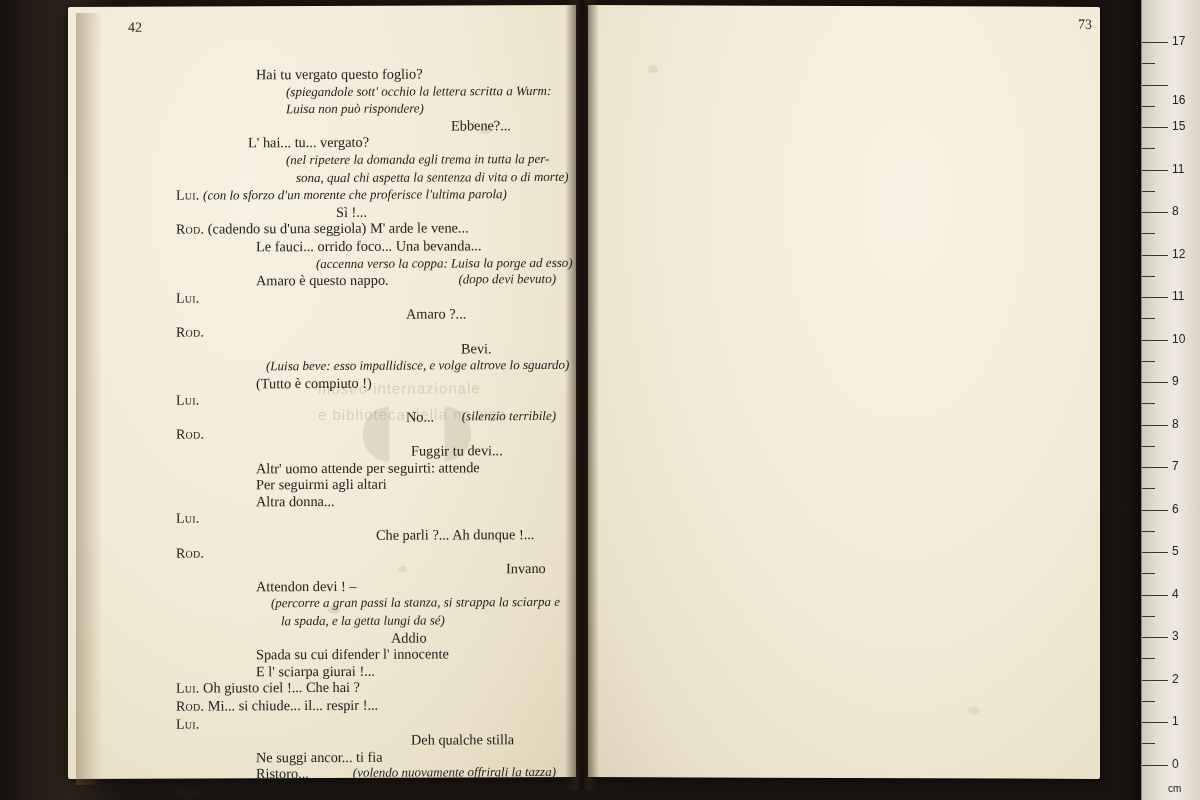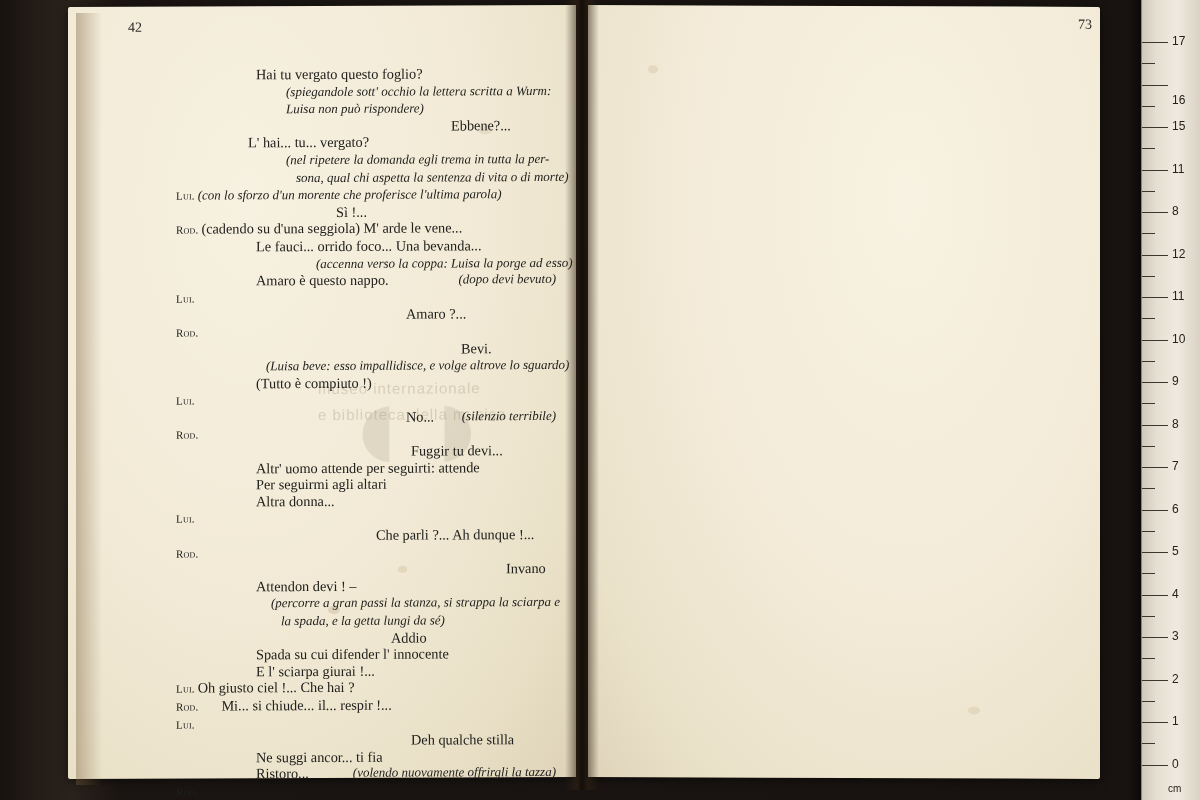--- a/index.html
+++ b/index.html
@@ -118,21 +118,21 @@
   }
   .folio.l { left: 60px; top: 13px; }
   .folio.r { right: 8px; top: 10px; }
 
   .line {
     white-space: pre;
     position: relative;
   }
   .spk {
     font-variant: small-caps;
-    font-size: 11px;
+    font-size: 14px;
     letter-spacing: 0.2px;
   }
   .stage {
     font-style: italic;
     font-size: 13.0px;
   }
 
   
   .ruler {
     position: absolute;
@@ -224,21 +224,21 @@
           <div class="line"><span style="padding-left: 200px;">Che parli ?... Ah dunque !...</span></div>
           <div class="line"><span class="spk">Rod. </span>&nbsp;</div>
           <div class="line"><span style="padding-left: 330px;">Invano</span></div>
           <div class="line"><span style="padding-left: 80px;">Attendon devi ! –</span></div>
           <div class="line"><span class="stage" style="padding-left: 95px;">(percorre a gran passi la stanza, si strappa la sciarpa e</span></div>
           <div class="line"><span class="stage" style="padding-left: 105px;">la spada, e la getta lungi da sé)</span></div>
           <div class="line"><span style="padding-left: 215px;">Addio</span></div>
           <div class="line"><span style="padding-left: 80px;">Spada su cui difender l' innocente</span></div>
           <div class="line"><span style="padding-left: 80px;">E l' sciarpa giurai !...</span></div>
           <div class="line"><span class="spk">Lui. </span><span style="padding-left: 0px;">Oh giusto ciel !... Che hai ?</span></div>
-          <div class="line"><span class="spk">Rod. </span><span style="padding-left: 0px; margin-left: 20px;">Mi... si chiude... il... respir !...</span></div>
+          <div class="line"><span class="spk">Rod. </span><span style="padding-left: 0px;">Mi... si chiude... il... respir !...</span></div>
           <div class="line"><span class="spk">Lui. </span>&nbsp;</div>
           <div class="line"><span style="padding-left: 235px;">Deh qualche stilla</span></div>
           <div class="line"><span style="padding-left: 80px;">Ne suggi ancor... ti fia</span></div>
           <div class="line"><span style="padding-left: 80px;">Ristoro...</span><span class="stage" style="float: right;">(volendo nuovamente offrirgli la tazza)</span></div>
           <div class="line"><span class="spk">Rod. </span>&nbsp;</div>
           <div class="line"><span style="padding-left: 150px;">Ah quel che m' offre</span></div>
         </div>
     </div>
 
     <div class="leaf right">

